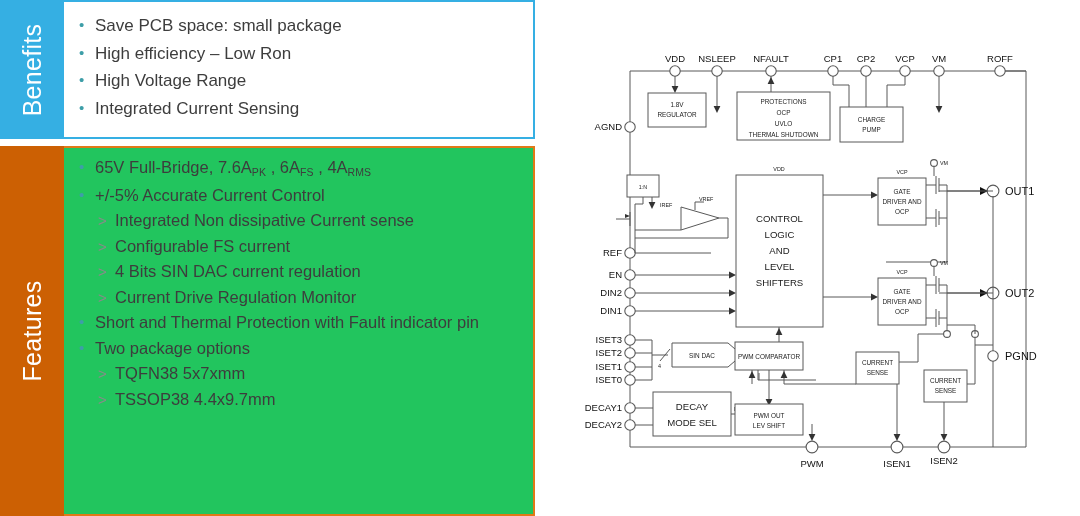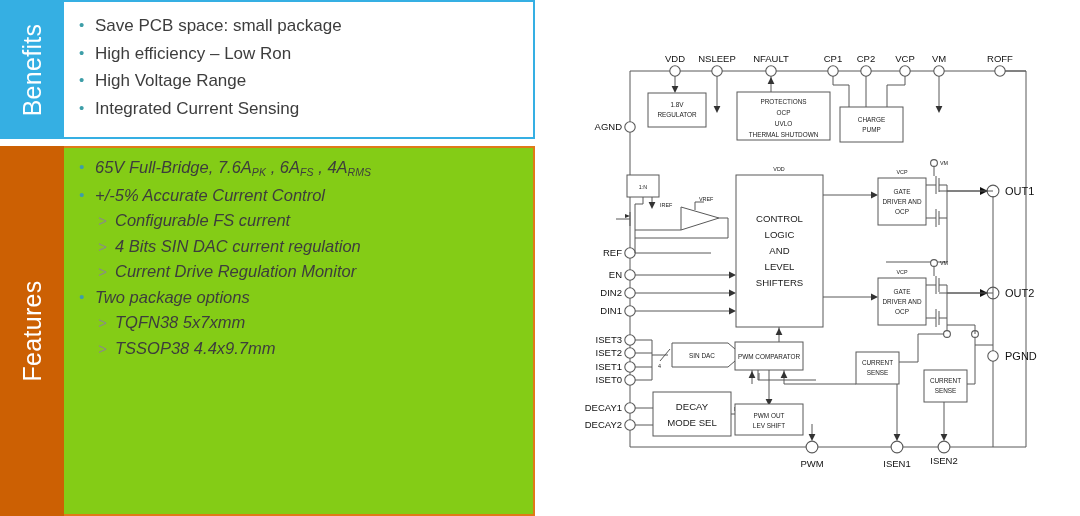--- a/index.html
+++ b/index.html
@@ -32,22 +32,22 @@
   #features-tab{
     width:64px;flex:0 0 64px;background:#CC6003;position:relative;
   }
   #features-tab .tab-label{
     position:absolute;left:50%;top:50%;
     transform:translate(-50%,-50%) rotate(-90deg);
     white-space:nowrap;color:#ffffff;font-size:25px;font-weight:400;
     letter-spacing:.3px;
   }
   #features-body{
-    flex:1;background:#84cc16;border:2px solid #E07A18;border-left:none;
-    padding:7px 6px 6px 12px;box-sizing:border-box;font-style:italic;
+    flex:1;background:#22c55e;border:2px solid #E07A18;border-left:none;
+    padding:7px 6px 6px 12px;box-sizing:border-box;
   }
 
   ul.bl{list-style:none;margin:0;padding:0;}
   ul.bl li{
     position:relative;padding-left:19px;font-size:16.5px;line-height:25.5px;
     color:#3d3d3d;
   }
   ul.bl li::before{
     content:"\2022";position:absolute;left:3px;top:-1px;
     color:#3E9EA8;font-size:15px;line-height:25.5px;
@@ -94,23 +94,25 @@
   </div>
 
   <div class="panel" id="features-panel">
     <div id="features-tab">
       <span class="tab-label">Features</span>
     </div>
     <div id="features-body">
       <ul class="bl">
         <li><span>65V Full-Bridge, 7.6A</span><sub>PK</sub><span> , 6A</span><sub>FS</sub><span> , 4A</span><sub>RMS</sub></li>
         <li>+/-5% Accurate Current Control</li>
+        <li class="sub">Integrated Non dissipative Current sense</li>
         <li class="sub">Configurable FS current</li>
         <li class="sub">4 Bits SIN DAC current regulation</li>
         <li class="sub">Current Drive Regulation Monitor</li>
+        <li>Short and Thermal Protection with Fault indicator pin</li>
         <li>Two package options</li>
         <li class="sub">TQFN38 5x7xmm</li>
         <li class="sub">TSSOP38 4.4x9.7mm</li>
       </ul>
     </div>
   </div>
 </div>
 
 <div id="diagram-panel">
 <svg id="diagram-svg" width="524" height="516" viewBox="0 0 524 516">

